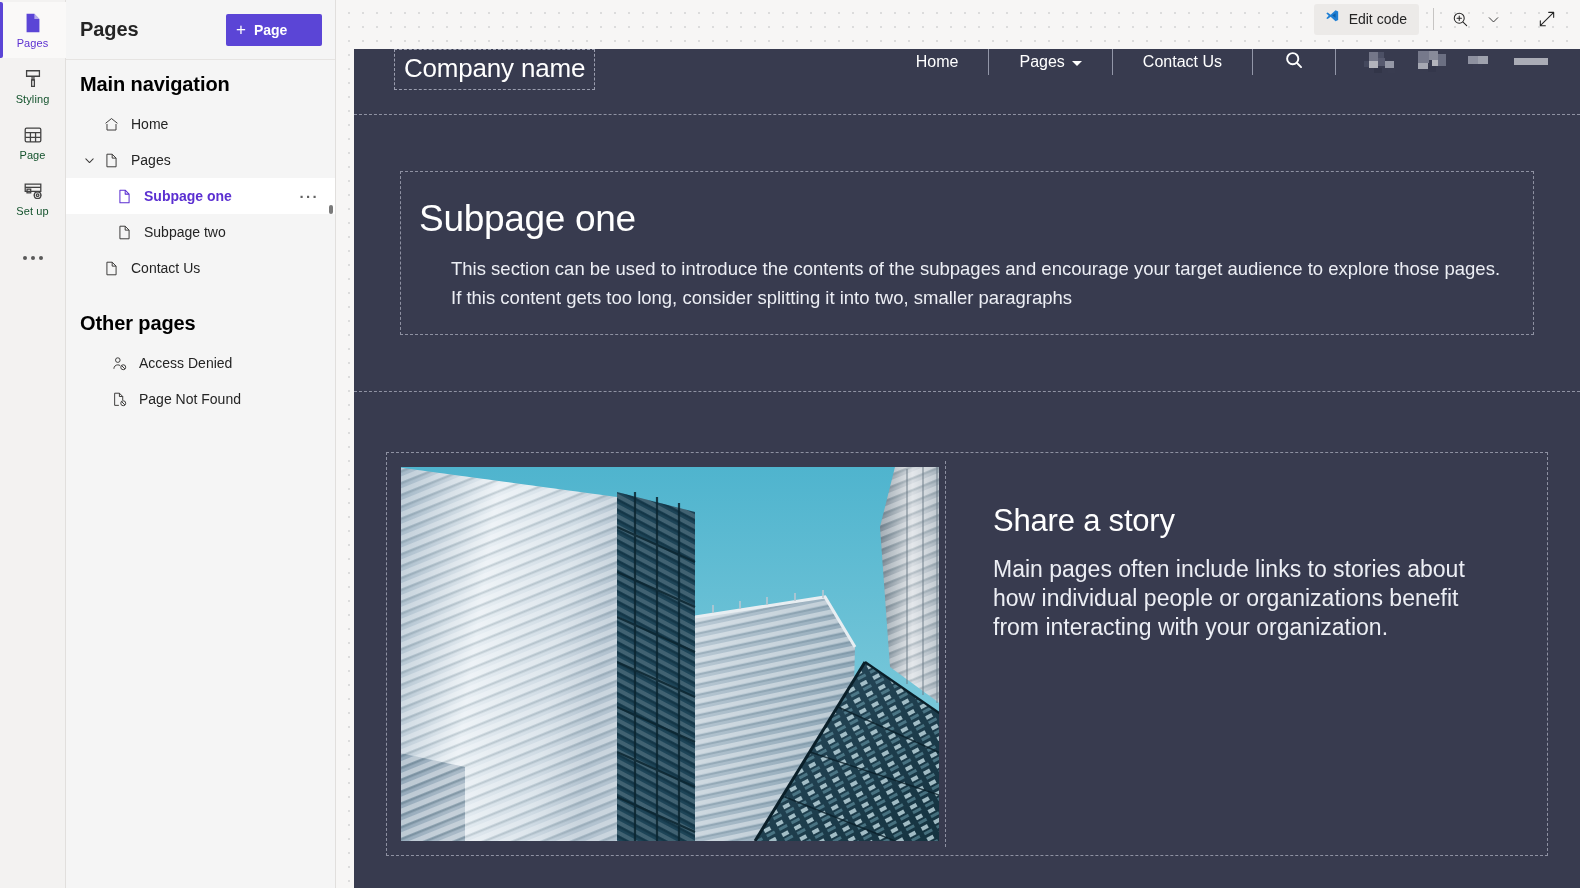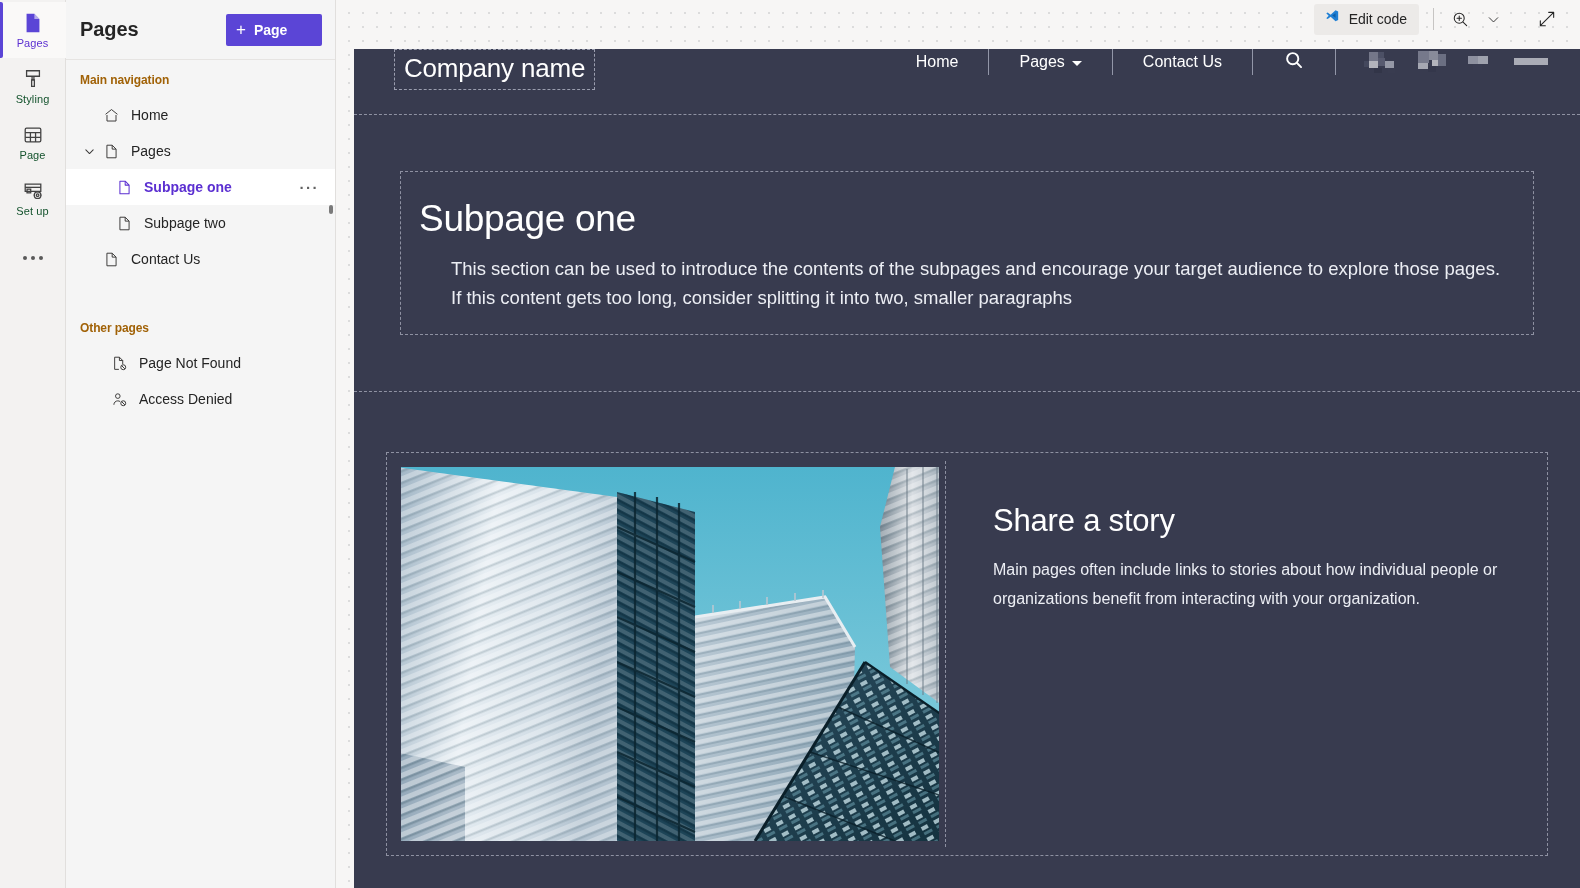--- a/index.html
+++ b/index.html
@@ -60,24 +60,24 @@
   .btn-page {
     background: #5b45d6; color: #fff; border: none; border-radius: 2px;
     height: 32px; min-width: 96px; padding: 0 14px 0 10px;
     display: flex; align-items: center; gap: 8px;
     font-family: inherit; font-size: 14px; font-weight: 600; cursor: pointer;
   }
   .btn-page .plus { font-size: 17px; font-weight: 400; line-height: 1; }
 
   .panel-body { flex: 1; overflow: hidden; padding-top: 13px; }
   .group-title {
-    font-size: 12px; font-weight: 600; color: #a16207;
+    font-size: 20px; font-weight: 600; color: #000000;
     padding: 0 0 0 14px; margin-bottom: 10px; letter-spacing: -.1px;
   }
-  .group-title.second { margin-top: 44px; }
+  .group-title.second { margin-top: 26px; }
   .nav-row {
     height: 36px; display: flex; align-items: center;
     font-size: 14px; color: #242424; cursor: pointer; position: relative;
     padding-right: 10px;
   }
   .nav-row.selected { background: #ffffff; color: #5b2fd1; font-weight: 600; }
   .nav-chevron { width: 22px; display: flex; align-items: center; justify-content: center; margin-left: 12px; }
   .nav-chevron.blank { visibility: hidden; }
   .nav-ico { width: 22px; display: flex; align-items: center; justify-content: center; margin-right: 9px; }
   .nav-row .nav-label { flex: 1; }
@@ -157,21 +157,21 @@
   .story {
     margin: 60px 32px 0 32px;
     border: 1px dashed #8e91a2;
     display: flex; align-items: stretch;
     padding: 8px;
   }
   .story-imgbox { width: 550px; flex: 0 0 550px; padding: 6px; }
   .story-img { width: 100%; height: 374px; display: block; }
   .story-text { flex: 1; border-left: 1px dashed #8e91a2; padding: 42px 40px 0 47px; }
   .h2 { font-size: 31px; color: #ffffff; font-weight: 400; letter-spacing: -.2px; margin-bottom: 16px; }
-  .body { font-size: 16px; line-height: 29px; color: #eceef4; max-width: 560px; }
+  .body { font-size: 23px; line-height: 29px; color: #eceef4; max-width: 560px; }
 </style>
 </head>
 <body>
 
 <div id="app">
 
   <div class="rail">
 
     <div class="rail-item active">
       <span class="rail-icon">
@@ -296,42 +296,42 @@
             </svg>
         </span>
         <span class="nav-label">Contact Us</span>
       </div>
 
       <div class="group-title second">Other pages</div>
 
       <div class="nav-row indent-0 other">
         <span class="nav-chevron blank"></span>
         <span class="nav-ico">
+          <svg viewBox="0 0 20 20" width="17" height="17" fill="none" stroke="#3b3a39" stroke-width="1.15">
+              <circle cx="8" cy="6" r="2.7"></circle>
+              <path d="M3.4 16.2c0-2.8 2.1-4.6 4.6-4.6 1 0 1.9.3 2.7.8"></path>
+              <circle cx="14.4" cy="14.4" r="2.9"></circle>
+              <path d="m12.4 12.4 4 4"></path>
+            </svg>
+        </span>
+        <span class="nav-label">Access Denied</span>
+      </div>
+
+      <div class="nav-row indent-0 other">
+        <span class="nav-chevron blank"></span>
+        <span class="nav-ico">
           <svg viewBox="0 0 20 20" width="17" height="17" fill="none" stroke="#3b3a39" stroke-width="1.15" stroke-linejoin="round">
               <path d="M4.3 2.6h5.6l3.9 3.9v4.3"></path>
               <path d="M9.9 2.6v3.9h3.9"></path>
               <path d="M4.3 2.6v14.3h5"></path>
               <circle cx="14.4" cy="14.4" r="2.9"></circle>
               <path d="m12.4 12.4 4 4"></path>
             </svg>
         </span>
         <span class="nav-label">Page Not Found</span>
-      </div>
-
-      <div class="nav-row indent-0 other">
-        <span class="nav-chevron blank"></span>
-        <span class="nav-ico">
-          <svg viewBox="0 0 20 20" width="17" height="17" fill="none" stroke="#3b3a39" stroke-width="1.15">
-              <circle cx="8" cy="6" r="2.7"></circle>
-              <path d="M3.4 16.2c0-2.8 2.1-4.6 4.6-4.6 1 0 1.9.3 2.7.8"></path>
-              <circle cx="14.4" cy="14.4" r="2.9"></circle>
-              <path d="m12.4 12.4 4 4"></path>
-            </svg>
-        </span>
-        <span class="nav-label">Access Denied</span>
       </div>
 
     </div>
     <div class="panel-scroll"></div>
   </div>
 
   <div class="canvas">
 
     <div class="canvas-toolbar">
       <div class="tb-editcode">

